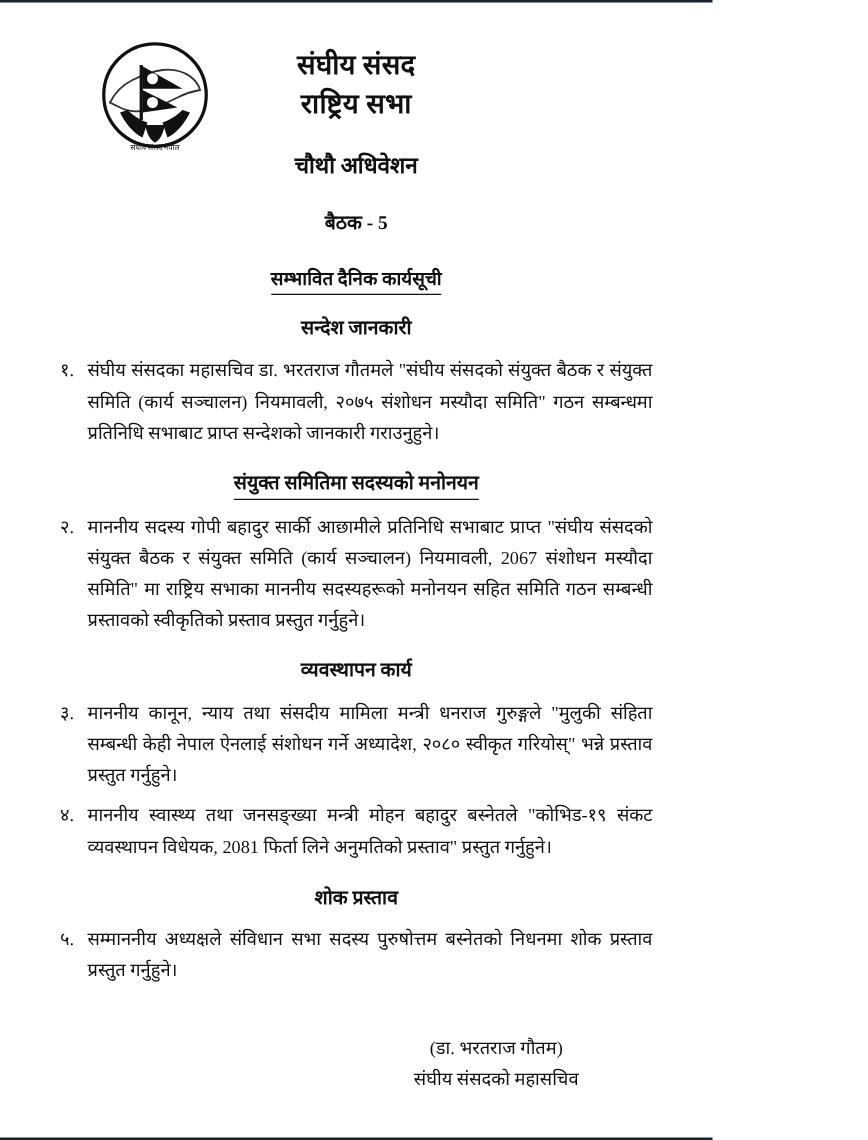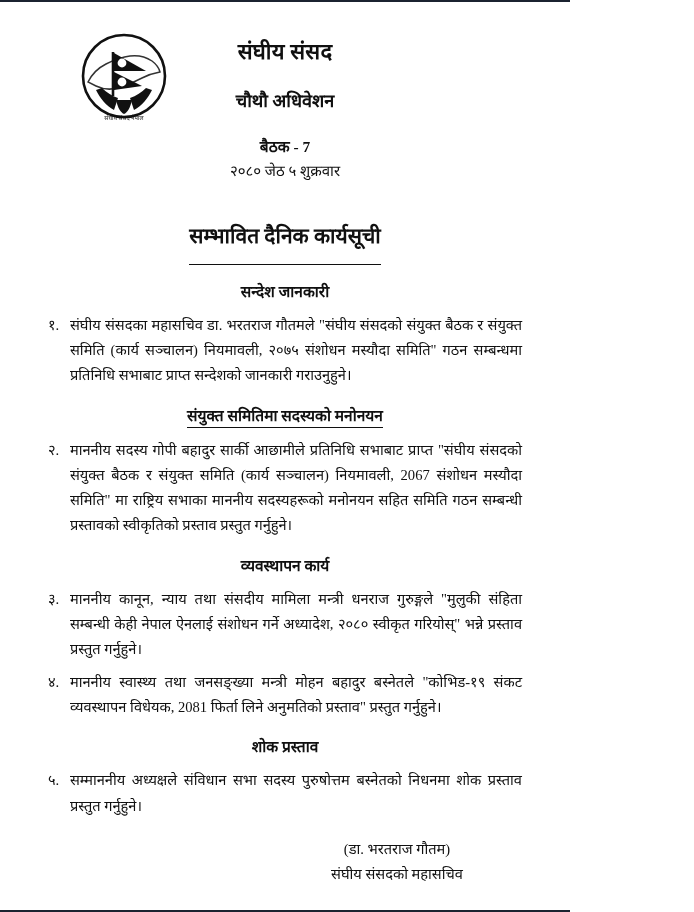--- a/index.html
+++ b/index.html
@@ -63,26 +63,26 @@
     margin-top: 22px;
     line-height: 1.45;
   }
   .meeting-date,
   .meeting-time {
     font-size: 15px;
     line-height: 1.62;
   }
 
   .agenda-title {
-    font-size: 21px;
-    font-weight: bold;
-    margin-top: 39px;
+    font-size: 15px;
+    font-weight: bold;
+    margin-top: 24px;
     display: inline-block;
     border-bottom: 1.6px solid #101010;
-    padding-bottom: 13px;
+    padding-bottom: 1px;
     line-height: 1.35;
   }
 
   
   .content {
     margin-top: 10px;
   }
 
   .section { margin-top: 12px; }
 
@@ -122,21 +122,21 @@
     hyphens: none;
   }
   .item-text.last-line-left {
     text-align-last: left;
   }
 
   
   .signature {
     position: absolute;
     right: 48px;
-    bottom: 22px;
+    bottom: 32px;
     text-align: center;
     font-size: 14.6px;
     line-height: 1.75;
     width: 250px;
   }
   .sig-name { }
   .sig-title { }
 </style>
 </head>
 <body>
@@ -160,25 +160,25 @@
         <circle cx="50" cy="56" r="4.4" fill="#fff"></circle>
 
         <path d="M24 64 C28 72 34 80 42 84 L46 72 C40 70 34 66 30 62 Z" fill="#111"></path>
         <path d="M80 64 C76 72 70 80 62 84 L58 72 C64 70 70 66 74 62 Z" fill="#111"></path>
         <path d="M44 74 C46 82 48 86 52 88 C56 86 58 82 60 74 Z" fill="#111"></path>
         <text x="52" y="94" font-size="6" text-anchor="middle" fill="#111" font-family="'Liberation Serif', serif">संघीय संसद नेपाल</text>
       </svg>
     </div>
 
     <div class="org-line">संघीय संसद</div>
+    <div class="org-line">राष्ट्रिय सभा</div>
 
     <div class="session-line">चौथौ अधिवेशन</div>
 
-    <div class="meeting-no">बैठक - 7</div>
-    <div class="meeting-date">२०८० जेठ ५ शुक्रवार</div>
+    <div class="meeting-no">बैठक - 5</div>
 
     <div>
       <div class="agenda-title">सम्भावित दैनिक कार्यसूची</div>
     </div>
   </div>
 
   <div class="content" id="sections-container">
       <div class="section">
         <div class="section-heading"><span class="h-inner">सन्देश जानकारी</span></div>
         <div class="item">

